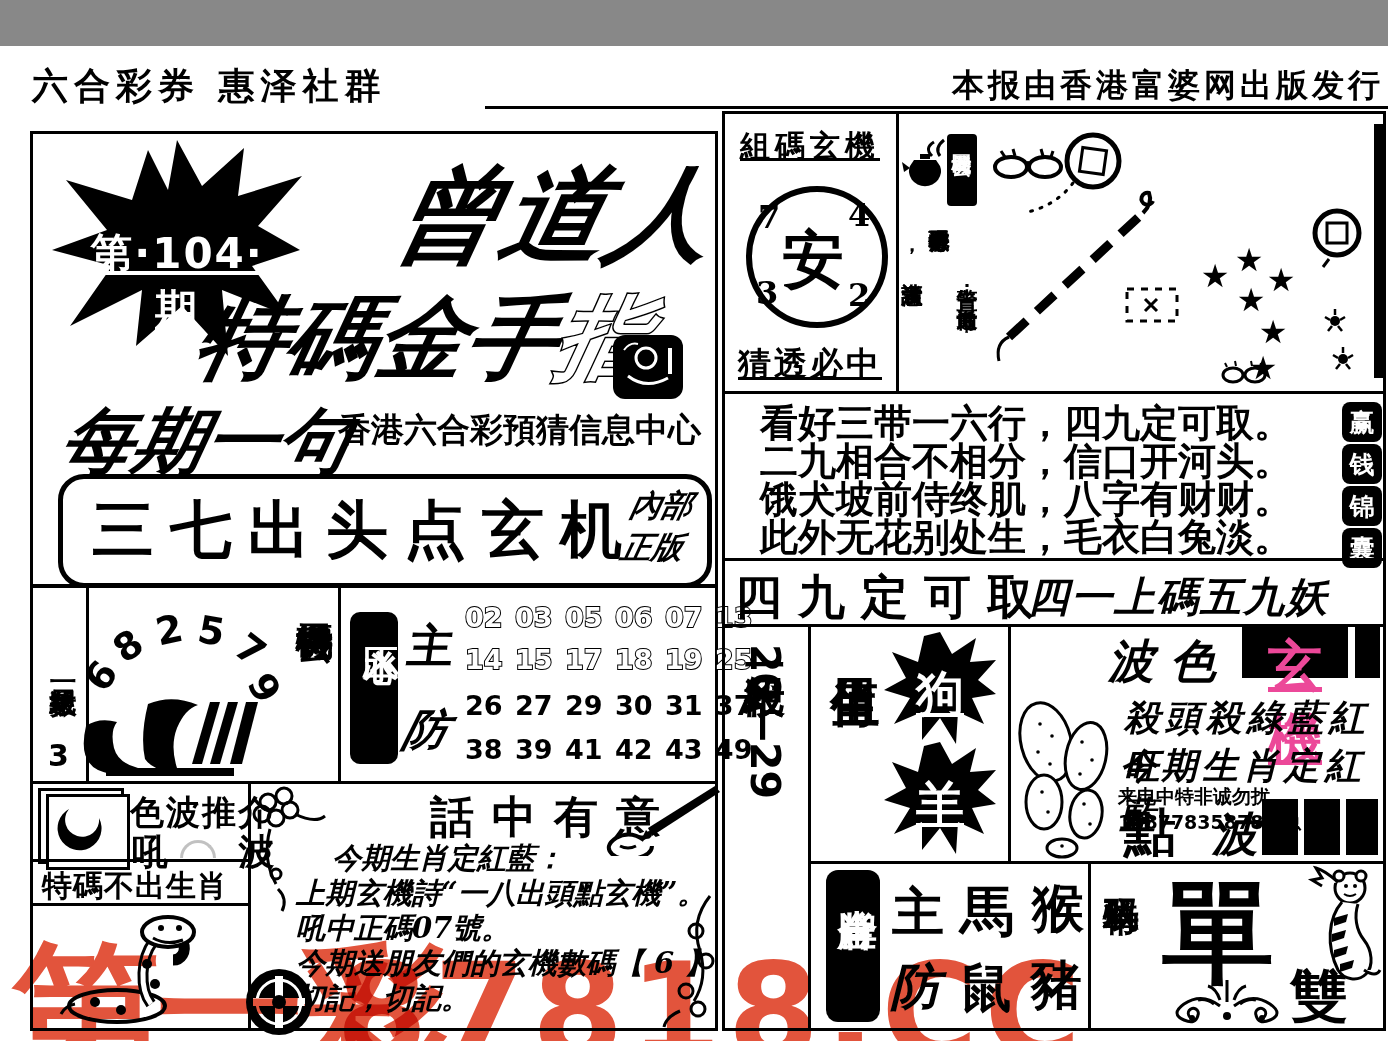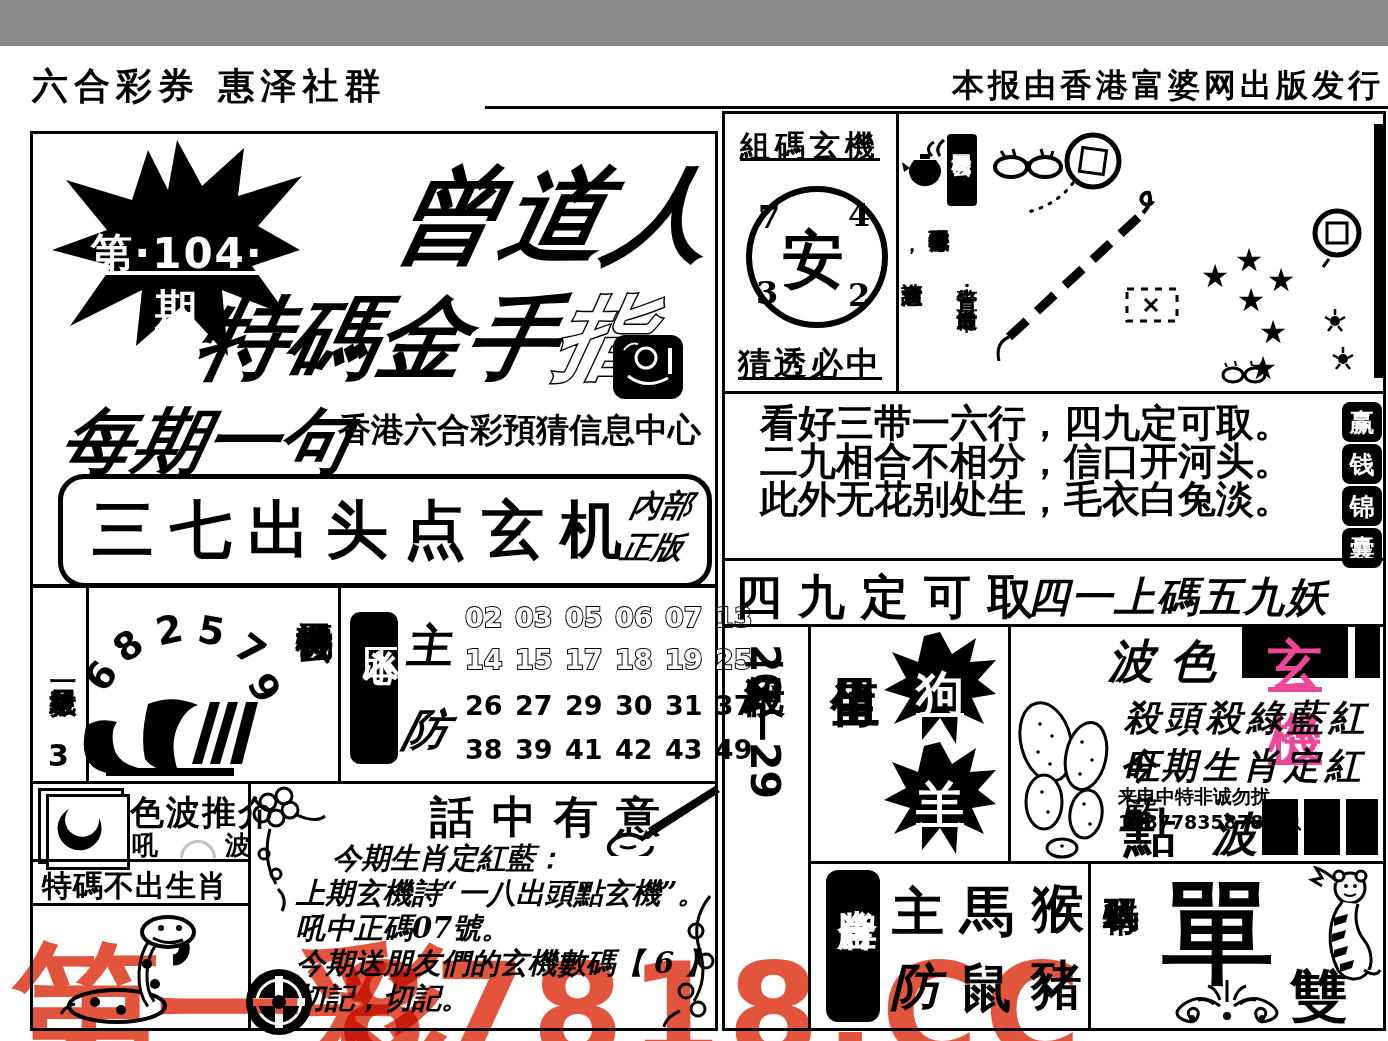--- a/index.html
+++ b/index.html
@@ -105,21 +105,21 @@
   <div class="line" style="left:33px;top:735px;width:682px;height:3px;"></div>
   <div class="line" style="left:248px;top:738px;width:3px;height:244px;"></div>
 
   <div class="abs" style="left:38px;top:742px;width:80px;height:70px;border:3px solid #000;"></div>
   <div class="abs" style="left:46px;top:748px;width:78px;height:70px;border:3px solid #000;background:#fff;">
     <svg width="60" height="55" viewBox="0 0 60 55" style="margin:4px;">
       <path d="M16,8 a22,22 0 1 0 30,9 a17,17 0 1 1 -30,-9 z" fill="#000"></path>
     </svg>
   </div>
   <div class="abs b" style="left:130px;top:744px;font-size:34px;letter-spacing:2px;">色波推介</div>
-  <div class="abs b" style="left:132px;top:782px;font-size:26px;">
+  <div class="abs b" style="left:132px;top:782px;font-size:36px;">
     <span>吼</span>
     <span class="abs" style="left:48px;top:12px;width:30px;height:15px;border:3px solid #999;border-bottom:none;border-radius:30px 30px 0 0;opacity:.6;"></span>
     <span style="margin-left:58px;">波</span>
   </div>
 
   <div class="line" style="left:33px;top:813px;width:215px;height:3px;"></div>
   <div class="abs b" style="left:42px;top:820px;font-size:30px;letter-spacing:1px;">特碼不出生肖</div>
   <div class="line" style="left:33px;top:857px;width:215px;height:3px;"></div>
 
   <div class="abs" style="left:55px;top:862px;">
@@ -300,20 +300,21 @@
           <line x1="276" y1="242" x2="275" y2="246"></line>
       </g>
     </svg>
   </div>
   <div class="blk" style="left:1374px;top:78px;width:9px;height:254px;"></div>
 
   <div class="line" style="left:722px;top:345px;width:664px;height:3px;"></div>
   <div class="abs b serif" style="left:760px;top:358px;width:580px;font-size:38px;line-height:38px;white-space:nowrap;">
     <div>看好三带一六行，四九定可取。</div>
     <div>二九相合不相分，信口开河头。</div>
+    <div>饿犬坡前侍终肌，八字有财财。</div>
     <div>此外无花别处生，毛衣白兔淡。</div>
   </div>
   <div class="abs" style="left:1342px;top:356px;">
     <div style="width:40px;height:40px;background:#000;border-radius:8px;margin-bottom:2px;display:flex;align-items:center;justify-content:center;color:#fff;font-size:25px;font-weight:bold;">赢</div>
     <div style="width:40px;height:40px;background:#000;border-radius:8px;margin-bottom:2px;display:flex;align-items:center;justify-content:center;color:#fff;font-size:25px;font-weight:bold;">钱</div>
     <div style="width:40px;height:40px;background:#000;border-radius:8px;margin-bottom:2px;display:flex;align-items:center;justify-content:center;color:#fff;font-size:25px;font-weight:bold;">锦</div>
     <div style="width:40px;height:40px;background:#000;border-radius:8px;display:flex;align-items:center;justify-content:center;color:#fff;font-size:25px;font-weight:bold;">囊</div>
   </div>
 
   <div class="line" style="left:725px;top:512px;width:658px;height:3px;"></div>

